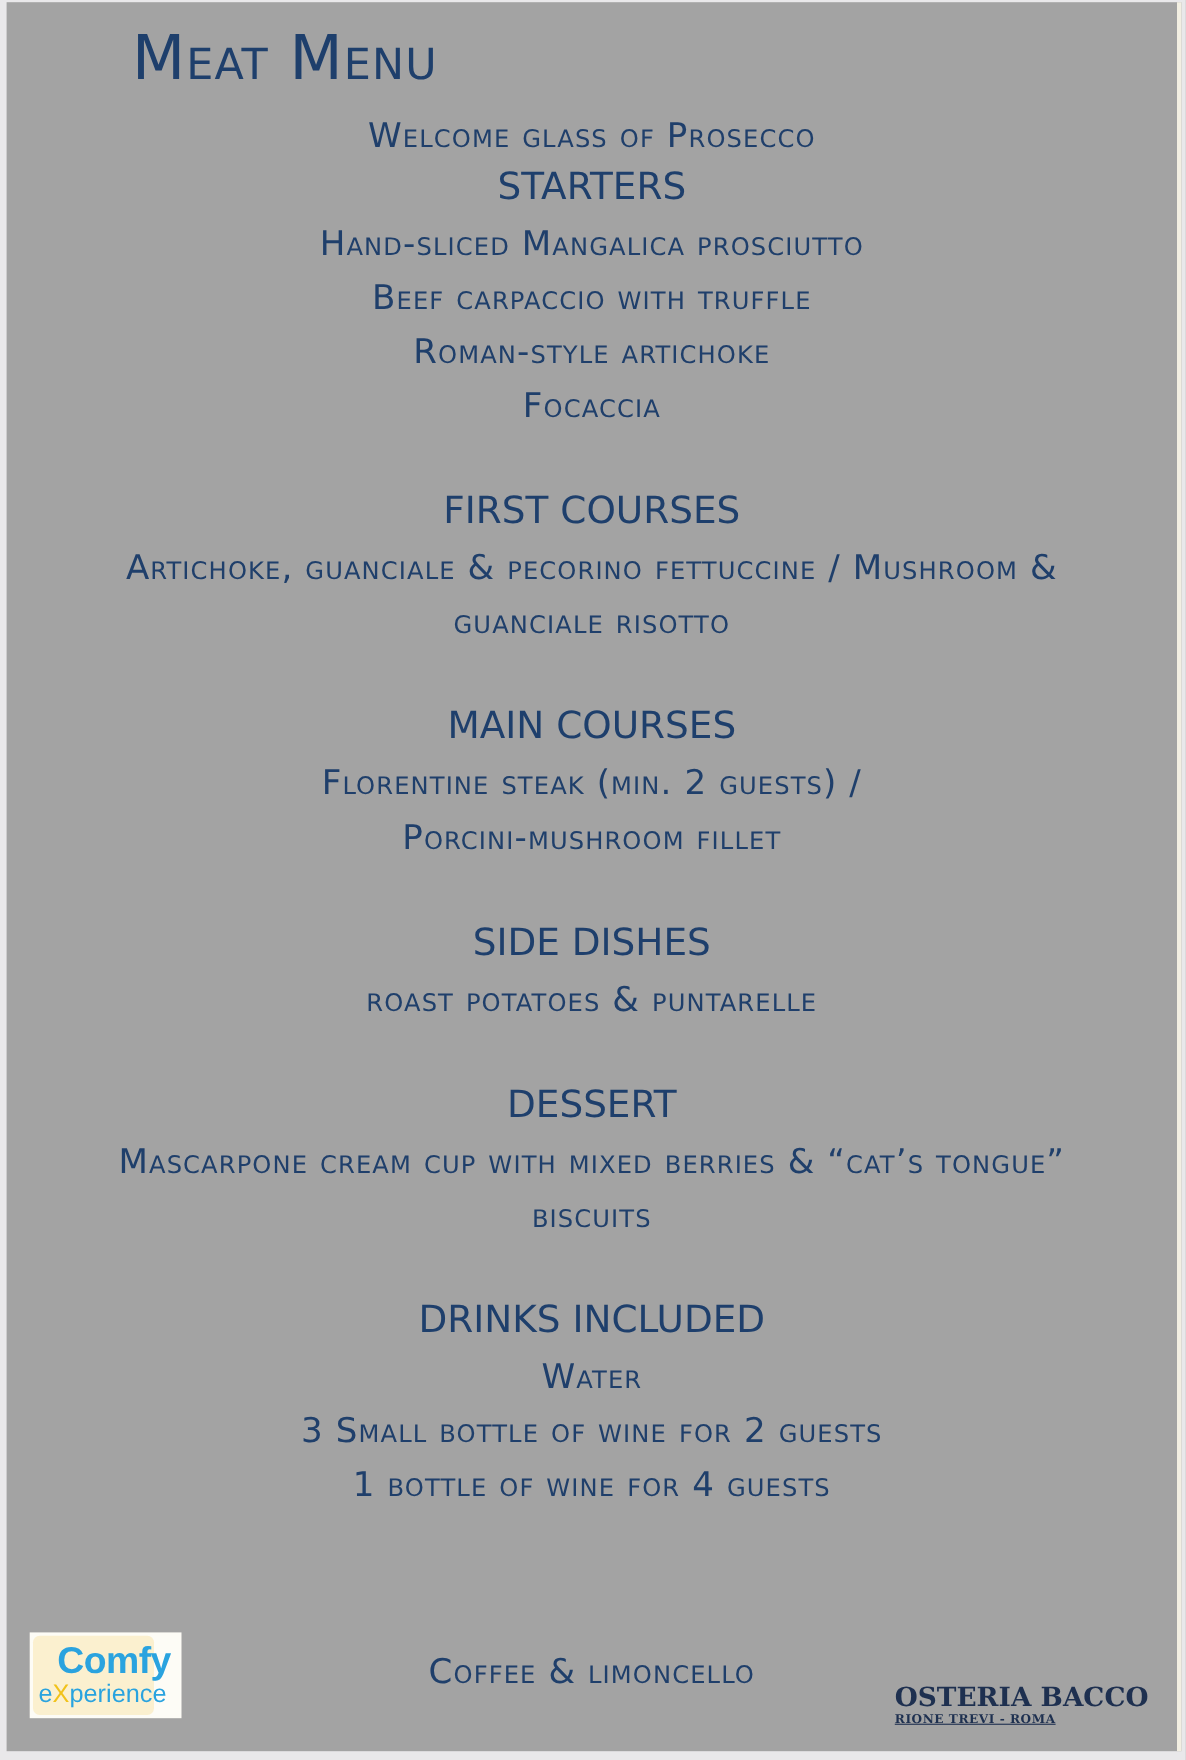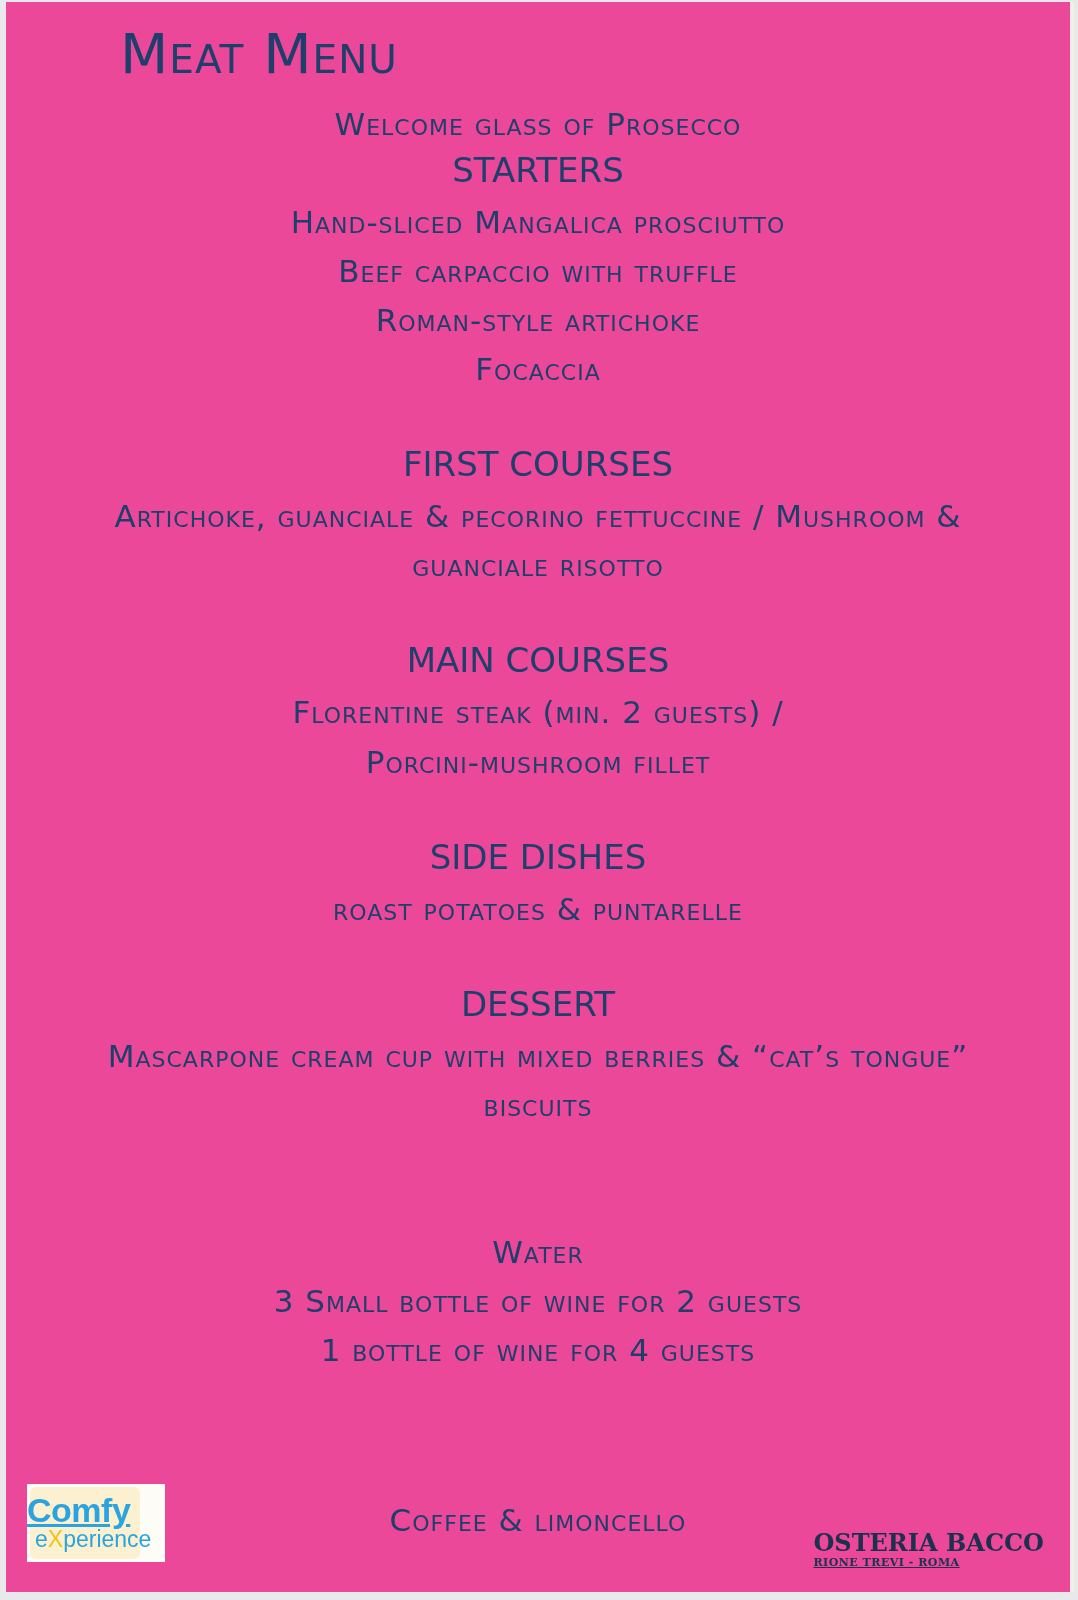--- a/index.html
+++ b/index.html
@@ -8,21 +8,21 @@
       background: #e9e8ea;
       position: relative;
       overflow: hidden;
       font-family: "DejaVu Sans", sans-serif;
       color: #1f3f6b;
     }
     .page {
       position: absolute;
       left: 6px; top: 2px;
       width: 1064px; height: 1590px;
-      background: #ec4899;
+      background: #a3a3a3;
       border-right: 4px solid #f3efe2;
     }
     .title {
       position: absolute;
       left: 114px; top: 20px;
       font-size: 56px;
       font-variant: small-caps;
       letter-spacing: 1px;
       font-weight: normal;
       color: #1e3f6c;
@@ -54,24 +54,24 @@
       position: absolute;
       left: 27px; top: 1484px;
       width: 138px; height: 78px;
       background: #fdfcf6;
     }
     .comfy .bg {
       position: absolute; left: 3px; top: 3px; width: 110px; height: 72px;
       background: #fbf0cf; border-radius: 6px;
     }
     .comfy .c1 {
-      position: absolute; left: 0; top: 8px;
+      position: absolute; left: 25px; top: 8px;
       font-family: "Liberation Sans", sans-serif;
       font-weight: bold; font-size: 34px; line-height: 36px;
-      color: #2aa3df; letter-spacing: -0.5px; text-decoration: underline;
+      color: #2aa3df; letter-spacing: -0.5px;
     }
     .comfy .c2 {
       position: absolute; left: 8px; top: 42px;
       font-family: "Liberation Sans", sans-serif;
       font-size: 23px; line-height: 26px;
       color: #2aa3df;
     }
     .comfy .x { color: #f1c21b; }
     .osteria {
       position: absolute;
@@ -109,20 +109,21 @@
   <div class="line" style="top:690px;">Florentine steak (min. 2 guests) /</div>
   <div class="line" style="top:740px;">Porcini-mushroom fillet</div>
 
   <div class="heading" style="top:835px;">SIDE DISHES</div>
   <div class="line" style="top:887px;">roast potatoes &amp; puntarelle</div>
 
   <div class="heading" style="top:982px;">DESSERT</div>
   <div class="line" style="top:1034px;">Mascarpone cream cup with mixed berries &amp; “cat’s tongue”</div>
   <div class="line" style="top:1083px;">biscuits</div>
 
+  <div class="heading" style="top:1178px;">DRINKS INCLUDED</div>
   <div class="line" style="top:1230px;">Water</div>
   <div class="line" style="top:1279px;">3 Small bottle of wine for 2 guests</div>
   <div class="line" style="top:1328px;">1 bottle of wine for 4 guests</div>
 
   <div class="line" style="top:1498px;">Coffee &amp; limoncello</div>
 </div>
 
 <div class="comfy">
   <div class="bg"></div>
   <div class="c1">Comfy</div>

